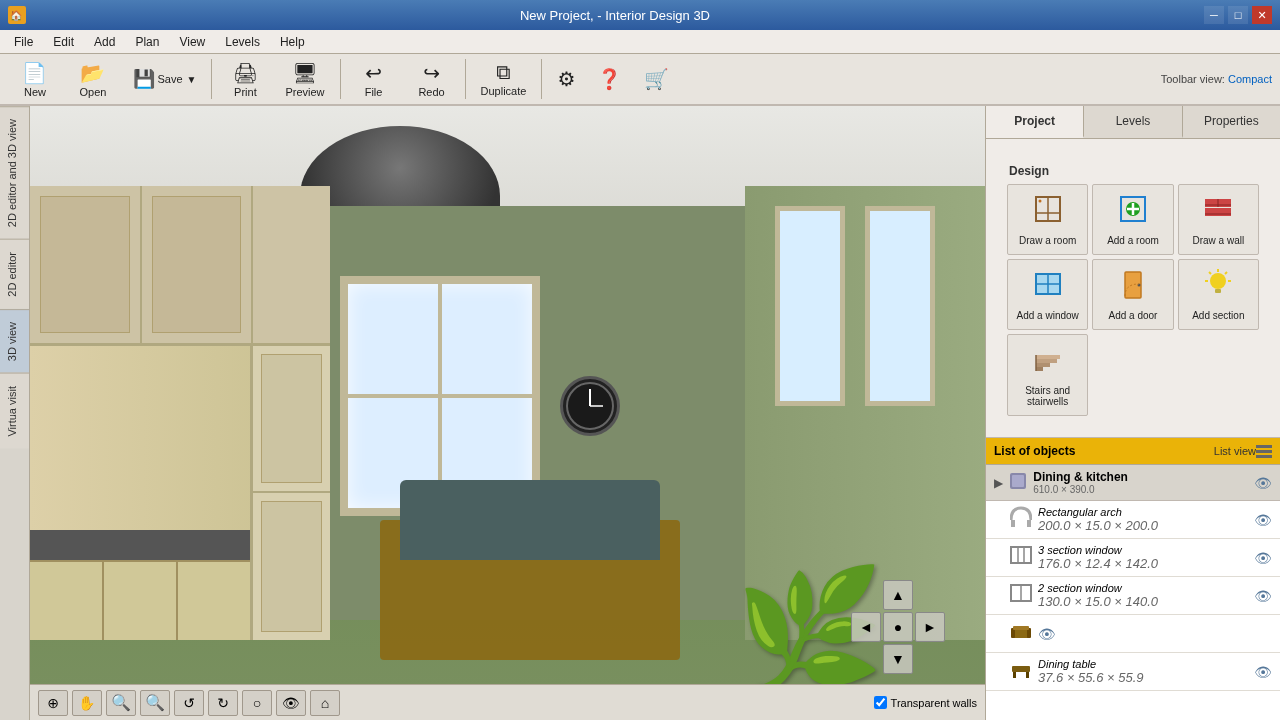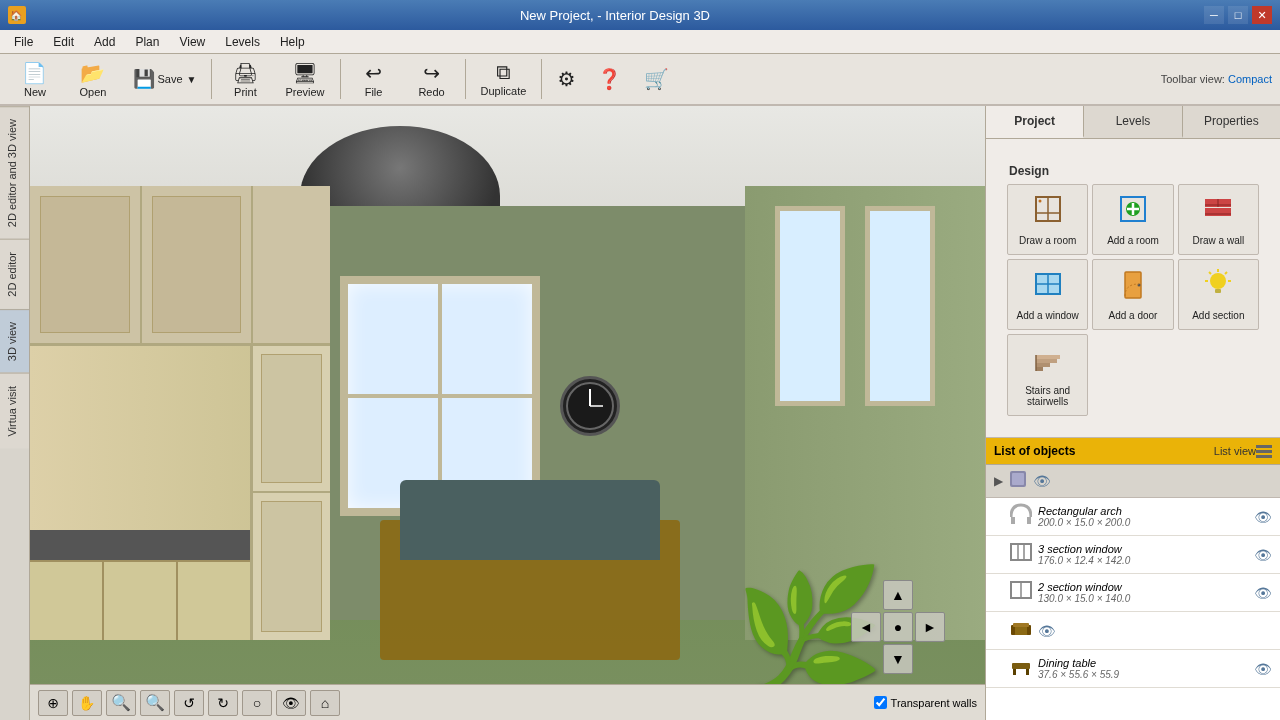--- a/index.html
+++ b/index.html
@@ -246,21 +246,21 @@
 
     .obj-item {
       padding: 5px 8px 5px 24px;
       display: flex; align-items: center; gap: 6px;
       border-bottom: 1px solid #e0dcd4;
       background: white; cursor: pointer;
     }
     .obj-item-icon { font-size: 20px; }
     .obj-item-info { flex: 1; font-style: italic; }
     .obj-item-name { font-size: 11px; font-weight: 500; }
-    .obj-item-dims { font-size: 10px; color: #666; }
+    .obj-item-dims { font-size: 13px; color: #666; }
 
     
     #objects-list::-webkit-scrollbar { width: 12px; }
     #objects-list::-webkit-scrollbar-track { background: #e0dcd4; }
     #objects-list::-webkit-scrollbar-thumb { background: #b0a898; border: 1px solid #a0988c; }
   </style>
 </head>
 <body>
 
 <div id="titlebar">
@@ -589,20 +589,24 @@
     <div id="objects-list">
 
       <div class="obj-group">
         <span class="expand-icon">▶</span>
         <span style="font-size:16px;">
           <svg width="18" height="18" viewBox="0 0 18 18">
             <rect x="1" y="1" width="16" height="16" fill="#8888aa" rx="2"></rect>
             <rect x="3" y="3" width="12" height="12" fill="#aaaacc" rx="1"></rect>
           </svg>
         </span>
+        <div class="obj-group-info">
+          <div class="obj-group-name">Dining &amp; kitchen</div>
+          <div class="obj-group-dims">610.0 × 390.0</div>
+        </div>
         <span class="obj-eye">👁</span>
       </div>
 
       <div class="obj-item">
         <span class="obj-item-icon">
           <svg width="22" height="22" viewBox="0 0 22 22">
             <rect x="1" y="14" width="4" height="7" fill="#aaa"></rect>
             <rect x="17" y="14" width="4" height="7" fill="#aaa"></rect>
             <path d="M1 14 Q1 2 11 2 Q21 2 21 14" fill="none" stroke="#aaa" stroke-width="3"></path>
           </svg>

